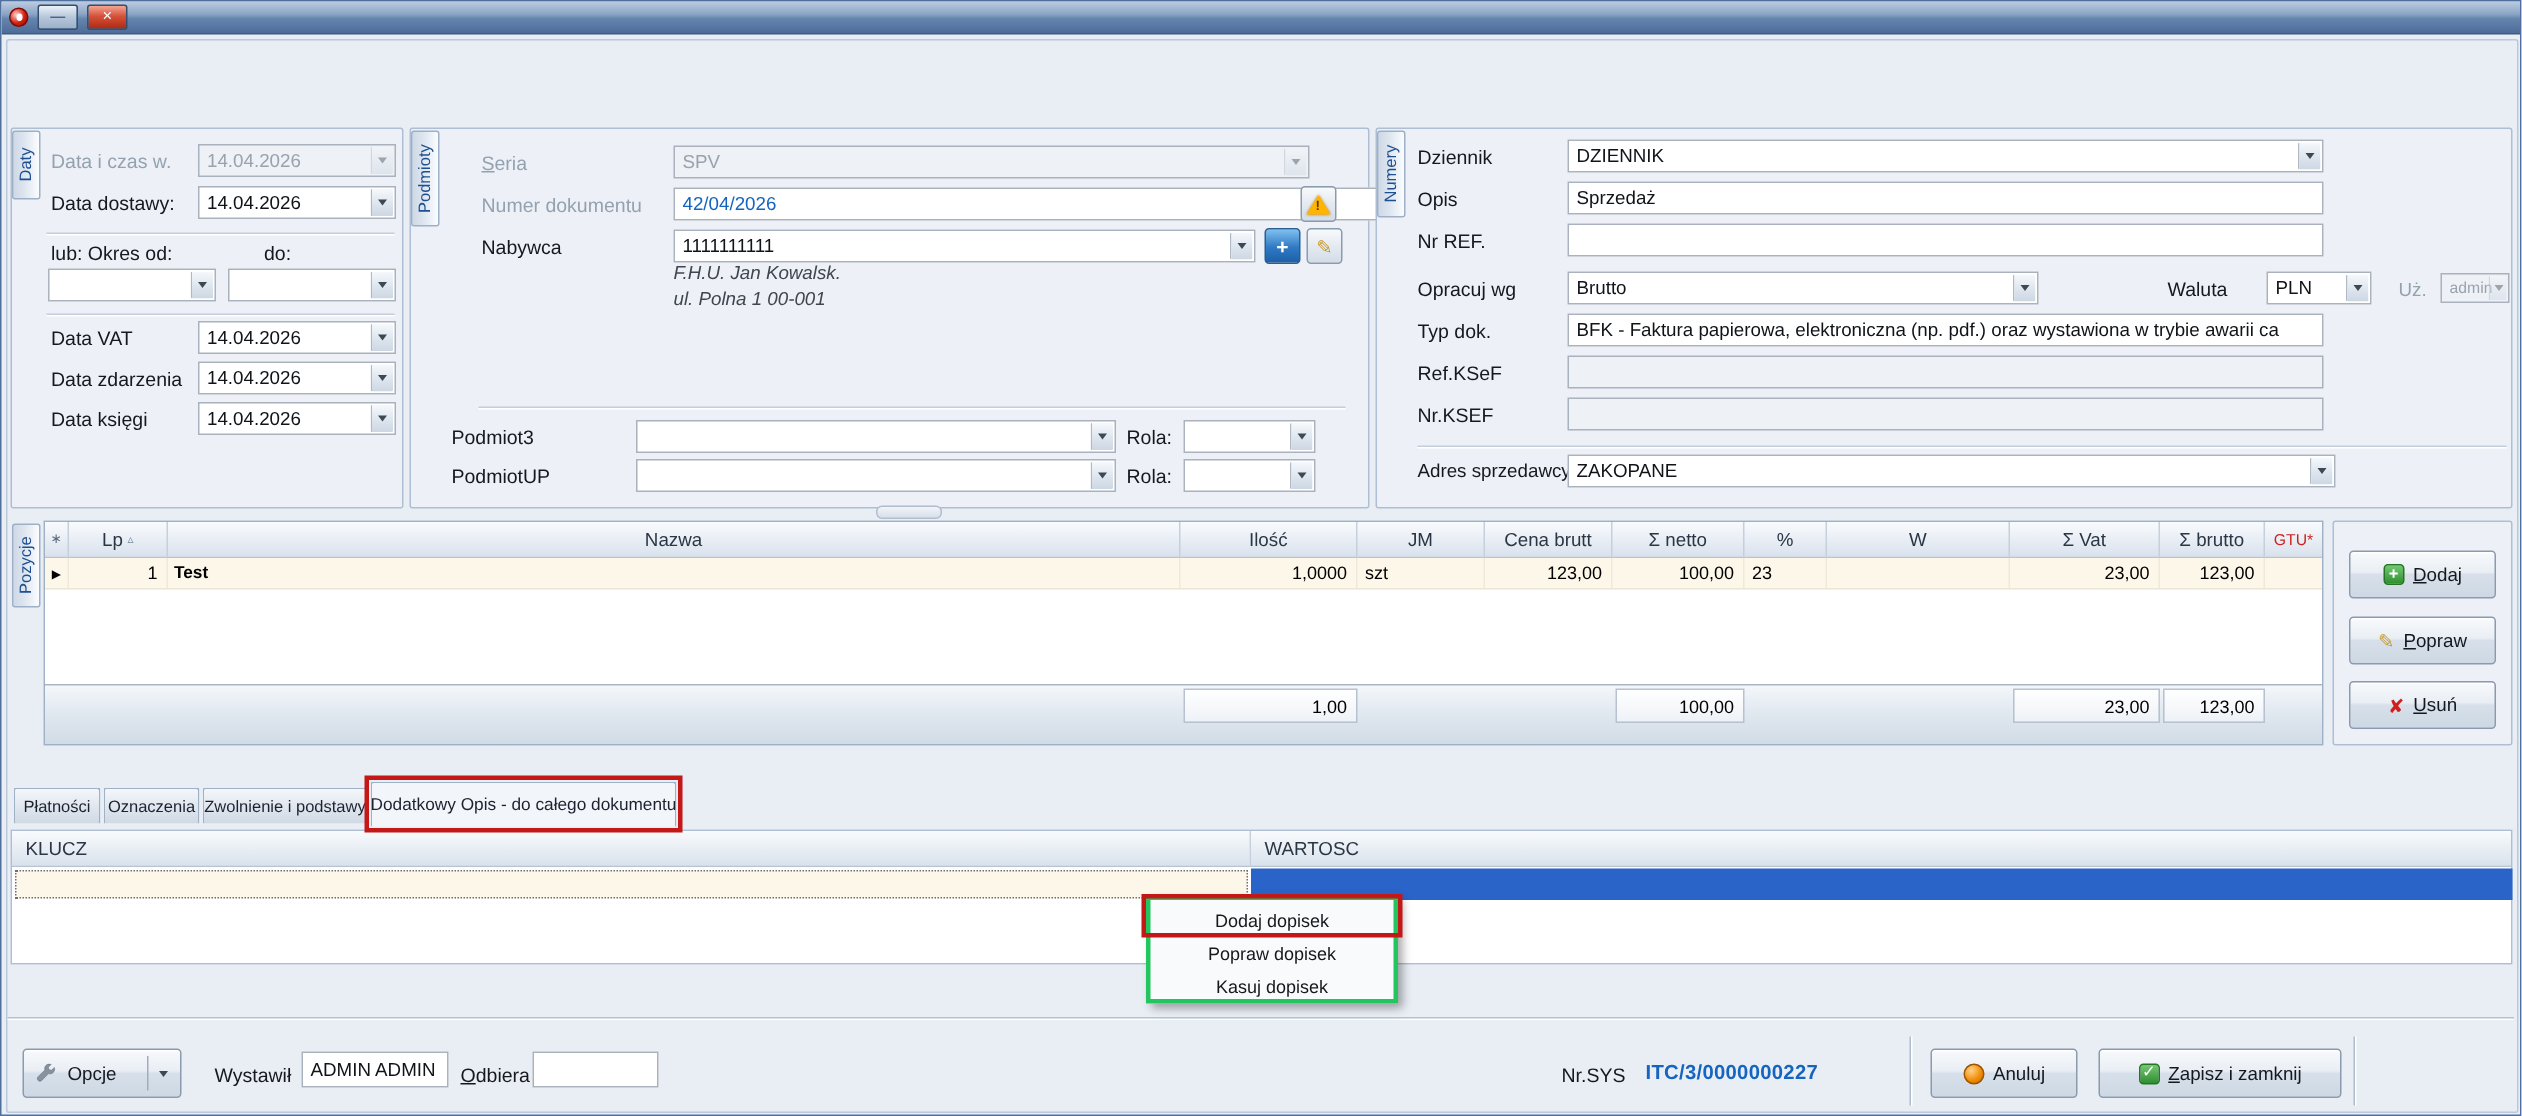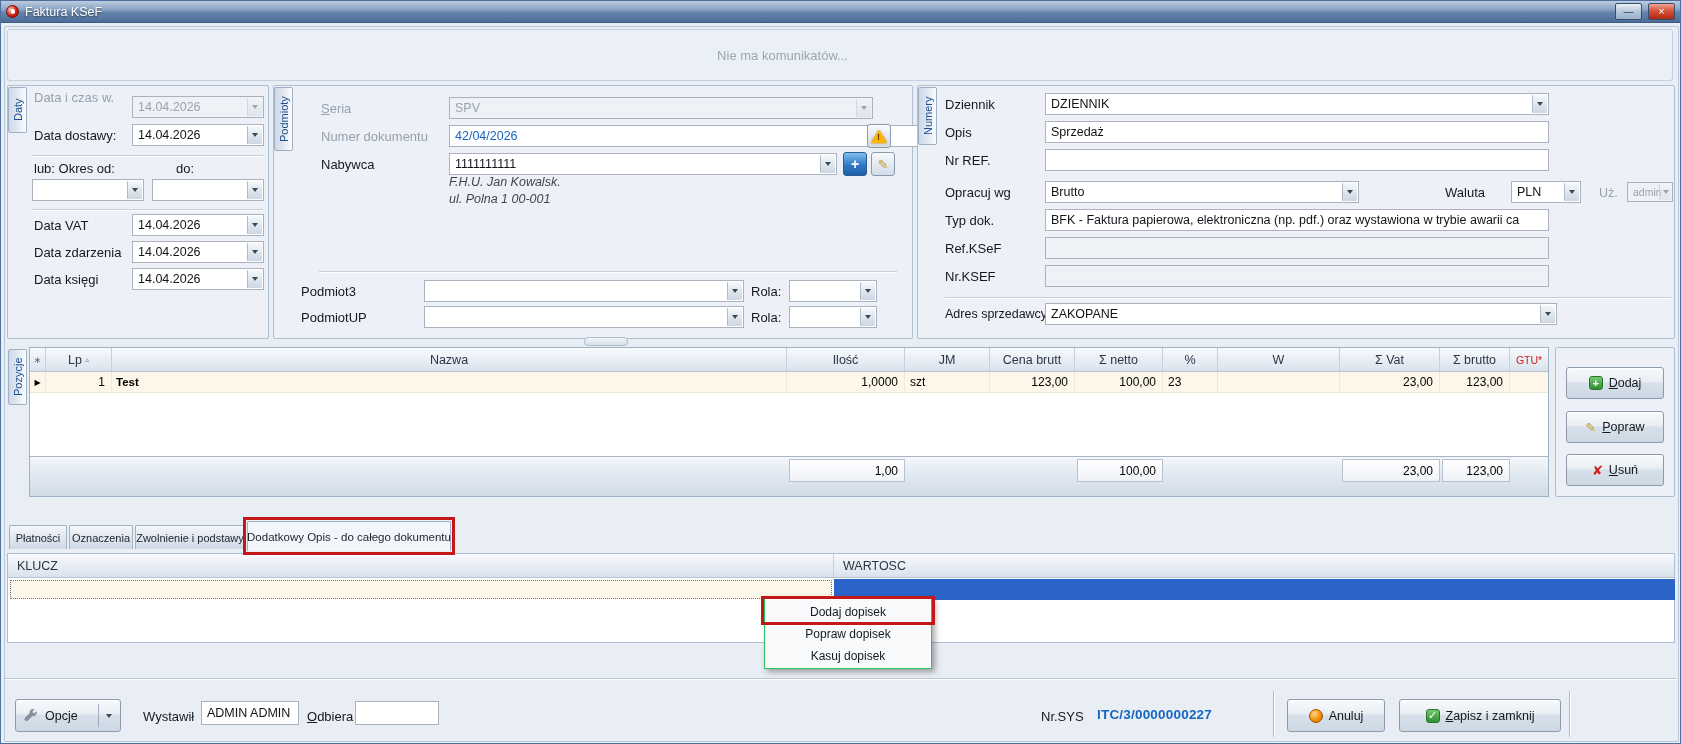--- a/index.html
+++ b/index.html
@@ -66,55 +66,51 @@
   .tab{position:absolute;top:524px;height:24px;display:flex;align-items:center;justify-content:center;font-size:11px;color:#1c2330;padding:0 5px;
     background:linear-gradient(#f4f7fa,#dde4ed 60%,#cfd9e4);border:1px solid #9fb1c6;border-bottom:0;border-radius:2px 2px 0 0;white-space:nowrap}
   .tab.active{top:520px;height:30px;background:#f2f5f9;z-index:3;font-size:11.5px}
   
   .kbox{position:absolute;left:6px;top:552px;width:1668px;height:90px;border:1px solid #aebfd3;background:#fff}
   .khead{position:absolute;top:0;height:24px;background:linear-gradient(#f9fbfd,#e7edf4 55%,#d9e2ec);border-bottom:1px solid #b9c4d2;border-right:1px solid #c6d0dc;
     font-size:12.5px;color:#2b3645;display:flex;align-items:center;padding-left:9px}
   .kcell-dotted{position:absolute;left:2px;top:26px;width:822px;height:19px;background:#fcf7e8;border:1px dotted #6b7078}
   .kcell-blue{position:absolute;left:826px;top:25px;width:841px;height:21px;background:#2a64c8}
   
-  .cmenu{position:absolute;left:763px;top:596px;width:168px;height:72px;background:#f9fafb;border:1px solid #22c55e;box-shadow:3px 3px 6px rgba(0,0,0,.35);z-index:10;padding-top:3px}
+  .cmenu{position:absolute;left:763px;top:596px;width:168px;height:72px;background:#f9fafb;border:3px solid #22c55e;box-shadow:3px 3px 6px rgba(0,0,0,.35);z-index:10;padding-top:3px}
   .citem{height:22px;display:flex;align-items:center;justify-content:center;font-size:12px;color:#15191e}
   .ann{position:absolute;border:3px solid #c41717;pointer-events:none;z-index:30}
   
   .hline{position:absolute;left:4px;right:4px;top:677px;height:1px;background:#b6c3d4;box-shadow:0 1px 0 #fff}
   .vdiv{position:absolute;width:1px;top:690px;height:46px;background:#aebccd;box-shadow:1px 0 0 #fff}
   .nrsys{position:absolute;font-size:13.5px;font-weight:600;color:#1565c0;letter-spacing:.2px}
   .tinput{position:absolute;border:1px solid #a9b2bd;background:#fff;font-size:12.5px;padding:0 4px;font-family:inherit}
 </style>
 </head>
 <body>
 
 <div id="win">
 
   <div class="titlebar">
     <span class="app-icon"></span>
-    <span class="title">Faktura KSeF</span>
     <span class="winbtn min">
         <span>—</span>
       </span>
     <span class="winbtn close">
         <span>×</span>
       </span>
   </div>
 
   <div class="outerframe"></div>
 
-  <div class="msgbox">
-    <span class="msgtext">Nie ma komunikatów...</span>
-  </div>
 
   <div class="panel" style="left:6px;top:84px;width:262px;height:254px"></div>
   <div class="vtab" style="left:7px;top:86px;height:46px">Daty</div>
 
-  <span class="lbl dim" style="left:33px;top:89px">Data i czas w.</span>
+  <span class="lbl dim" style="left:33px;top:99px">Data i czas w.</span>
   <div class="field dis combo" style="left:131px;top:95px;width:132px;height:22px">
     <span>14.04.2026</span>
     <span class="arrow dis">
         <span class="chev"></span>
       </span>
   </div>
 
   <span class="lbl" style="left:33px;top:127px">Data dostawy:</span>
   <div class="field combo" style="left:131px;top:123px;width:132px;height:22px">
     <span>14.04.2026</span>

